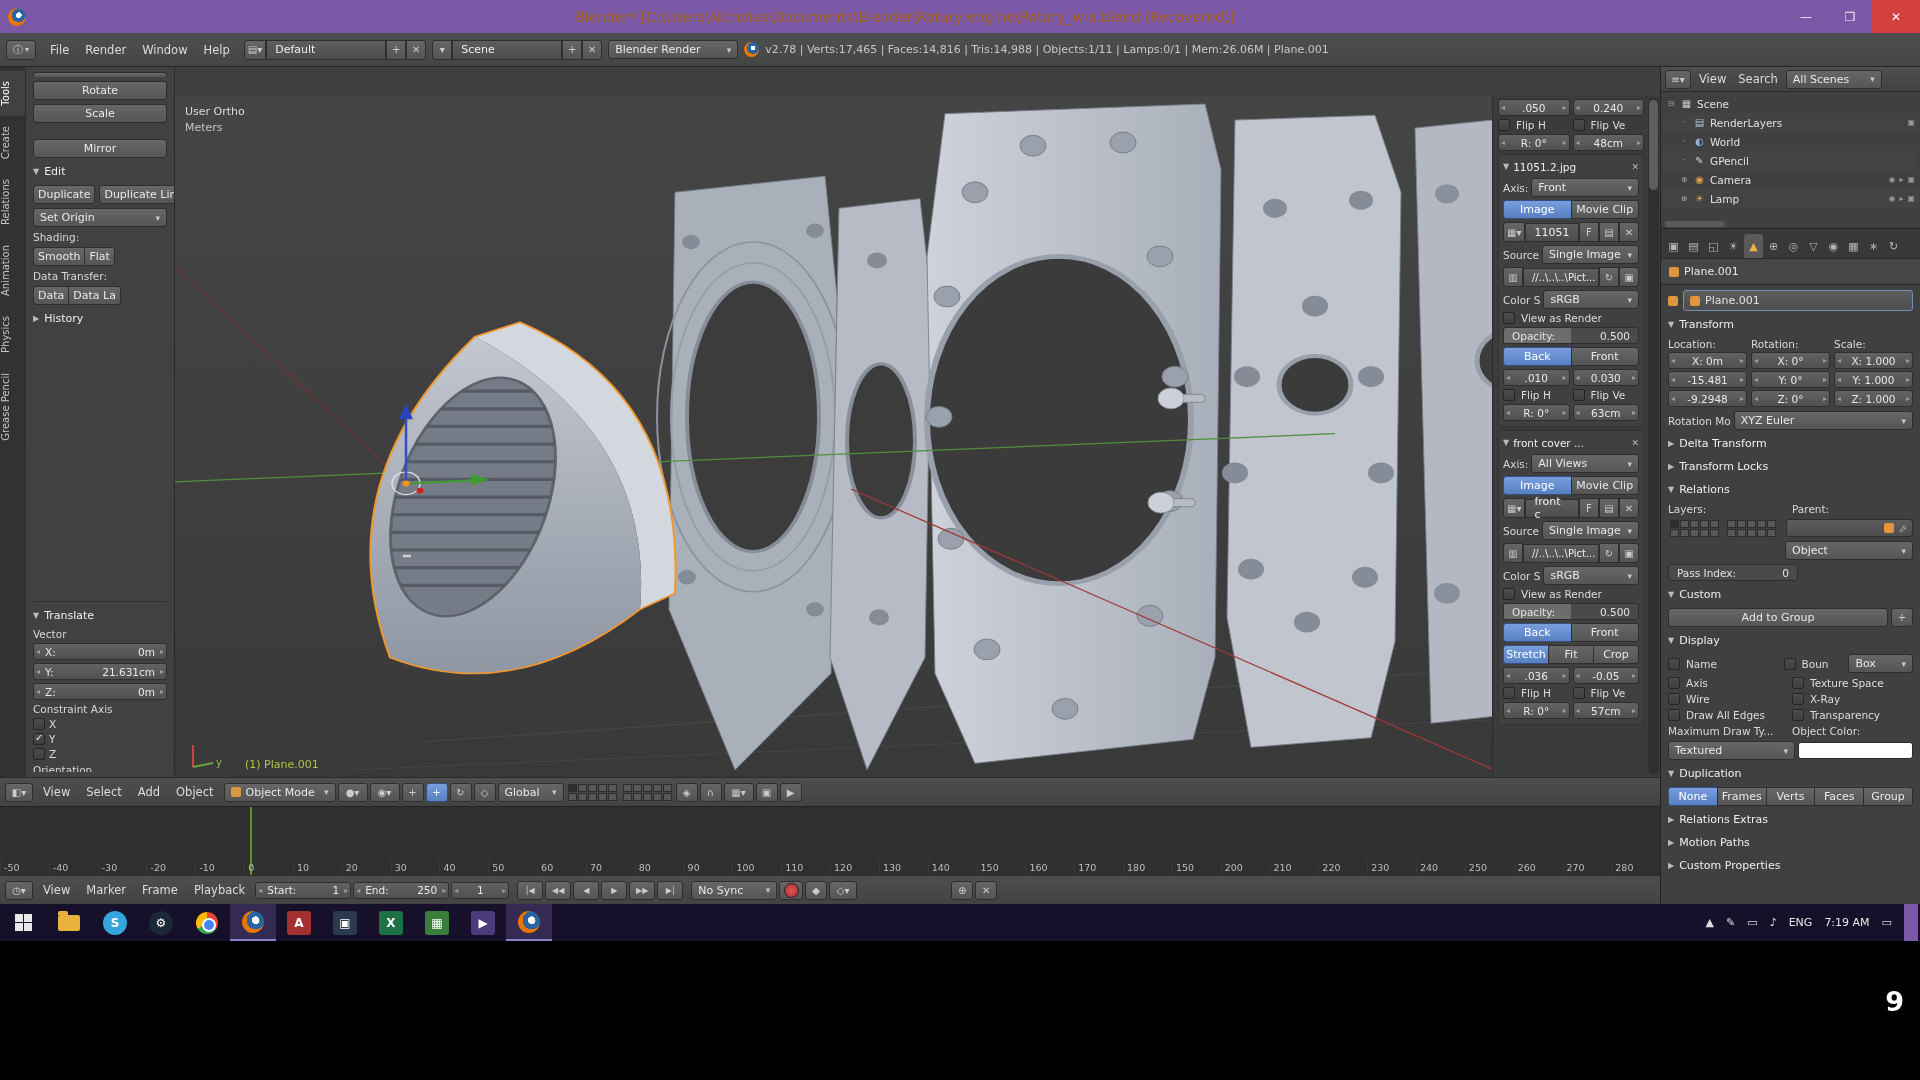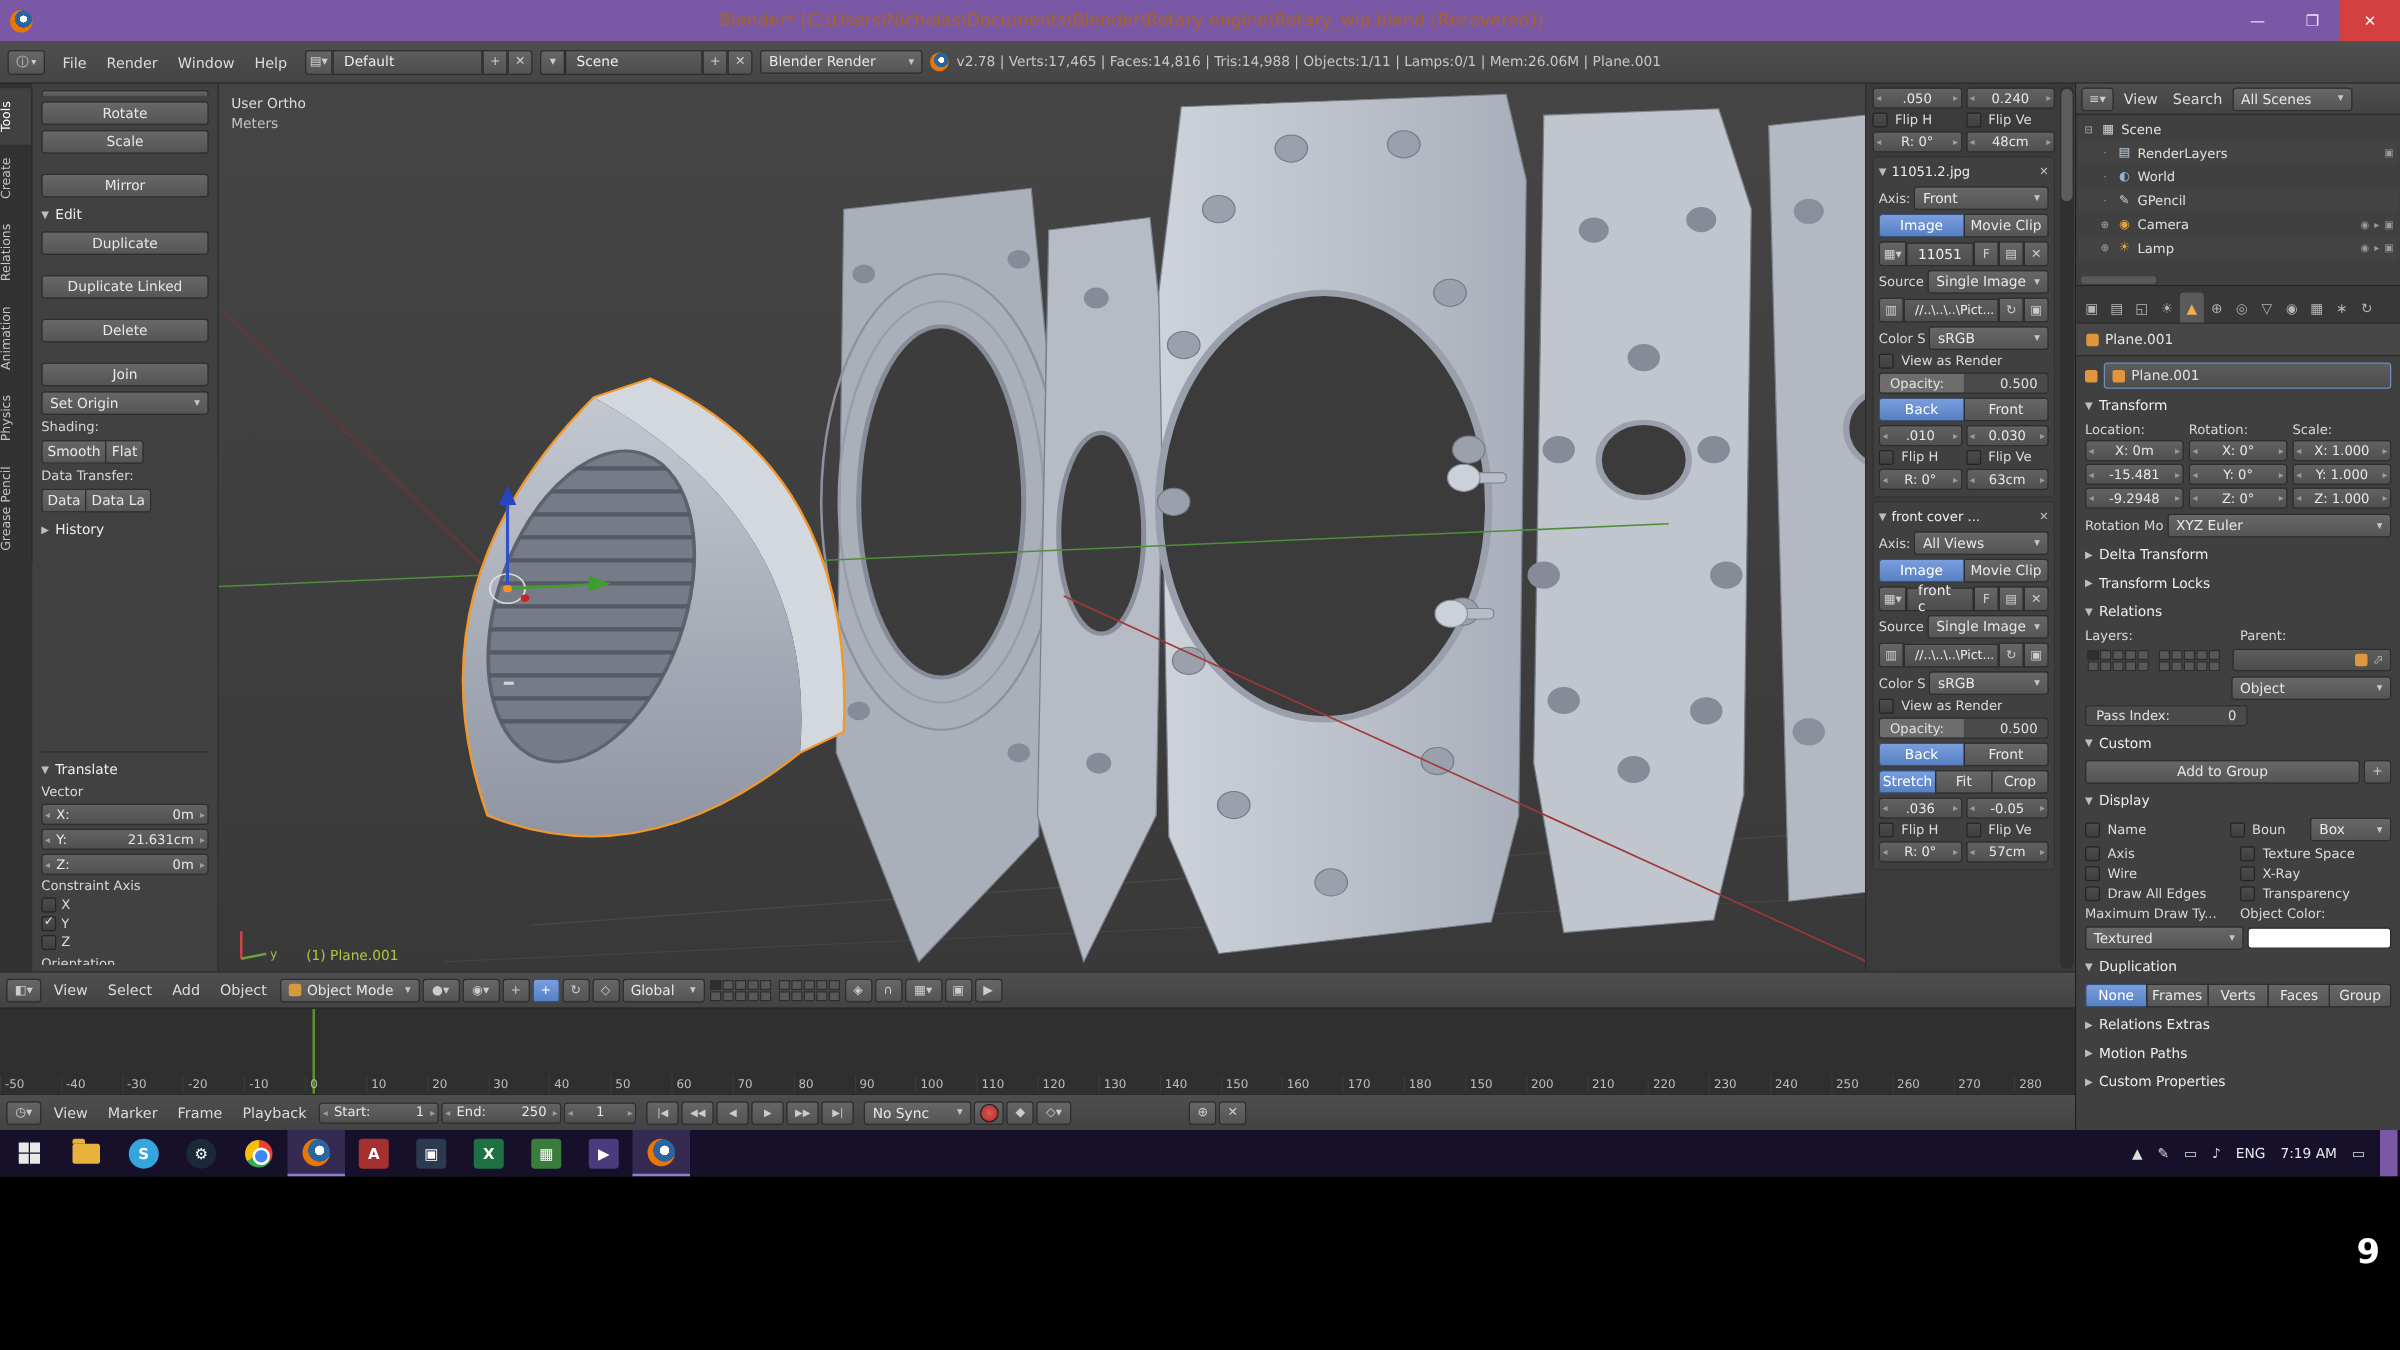--- a/index.html
+++ b/index.html
@@ -51,21 +51,21 @@
 .view3d{flex:1;display:flex;flex-direction:column;min-height:0;}
 .v3body{flex:1;display:flex;min-height:0;position:relative;}
 .tabstrip{width:26px;background:#323232;display:flex;flex-direction:column;padding-top:4px;flex:none;}
 .vtab{writing-mode:vertical-rl;transform:rotate(180deg);font-size:10px;color:#c6c6c6;padding:10px 0;text-align:center;border-left:1px solid #2a2a2a;}
 .vtab.active{background:#414141;color:#fff;}
 .toolshelf{width:149px;background:#414141;border-right:1px solid #2a2a2a;display:flex;flex-direction:column;padding:5px 7px;gap:4px;flex:none;overflow:hidden;}
 .toolshelf .b{flex:none}
 .sliver{height:5px;background:linear-gradient(#676767,#555);border:1px solid #2e2e2e;border-radius:3px 3px 0 0;border-bottom:none;}
 .tpanel{margin-top:auto;border-top:1px solid #2e2e2e;padding-top:4px;display:flex;flex-direction:column;gap:3px;}
 
-.vp{flex:1;position:relative;min-width:0;overflow:hidden;background:#14532d;}
+.vp{flex:1;position:relative;min-width:0;overflow:hidden;background:#b91c1c;margin-top:29px;}
 .vp svg.main{position:absolute;inset:0;width:100%;height:100%;}
 .vpcorner{position:absolute;left:10px;top:8px;font-size:11px;color:#dcdcdc;line-height:16px;}
 .vpcorner .sub{color:#c4c4c4}
 .objlabel{position:absolute;left:70px;bottom:6px;font-size:11px;color:#aec643;}
 .axisw{position:absolute;left:10px;bottom:4px;width:40px;height:40px;}
 .fcounter{position:absolute;right:16px;top:986px;font-size:27px;font-weight:700;color:#fff;}
 
 .npanel{position:absolute;right:0;top:0;bottom:0;width:168px;background:#3b3b3b;border-left:1px solid #2c2c2c;padding:3px 16px 3px 5px;display:flex;flex-direction:column;gap:3px;overflow:hidden;}
 .vscroll{position:absolute;right:1px;top:2px;bottom:2px;width:11px;background:#303030;border-radius:5px;}
 .vscroll .thumb{position:absolute;top:2px;left:1px;right:1px;height:90px;background:#5d5d5d;border-radius:5px;}
@@ -190,21 +190,21 @@
 
           <div class="toolshelf">
             <div class="sliver"></div>
             <div class="b">Rotate</div>
             <div class="b">Scale</div>
             <div style="height:8px"></div>
             <div class="b">Mirror</div>
             <div class="ph">
                 <span>Edit</span>
               </div>
-            <div style="display:flex;flex-direction:column;gap:16px">
+            <div style="display:flex;flex-direction:row;gap:4px">
                 <div class="b">Duplicate</div>
                 <div class="b">Duplicate Linked</div>
                 <div class="b">Delete</div>
                 <div class="b">Join</div>
               </div>
             <div class="dd">Set Origin</div>
             <span class="lbl">Shading:</span>
             <div class="seg">
               <div class="b">Smooth</div>
               <div class="b">Flat</div>

